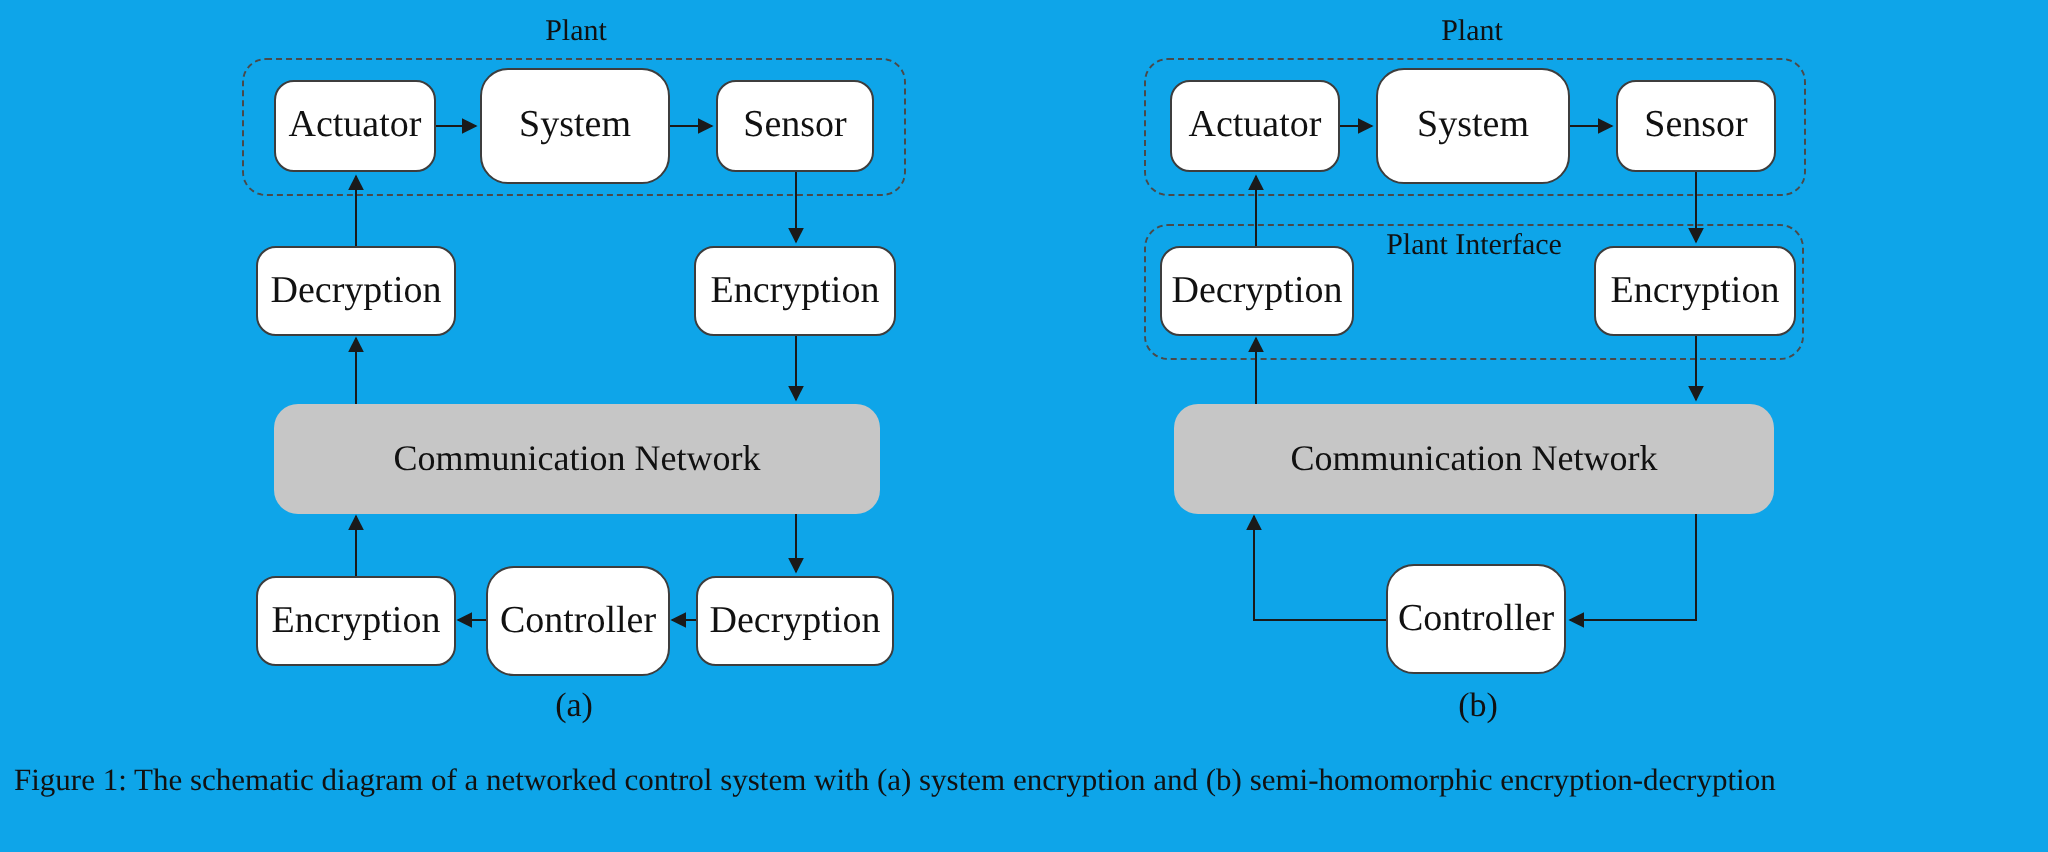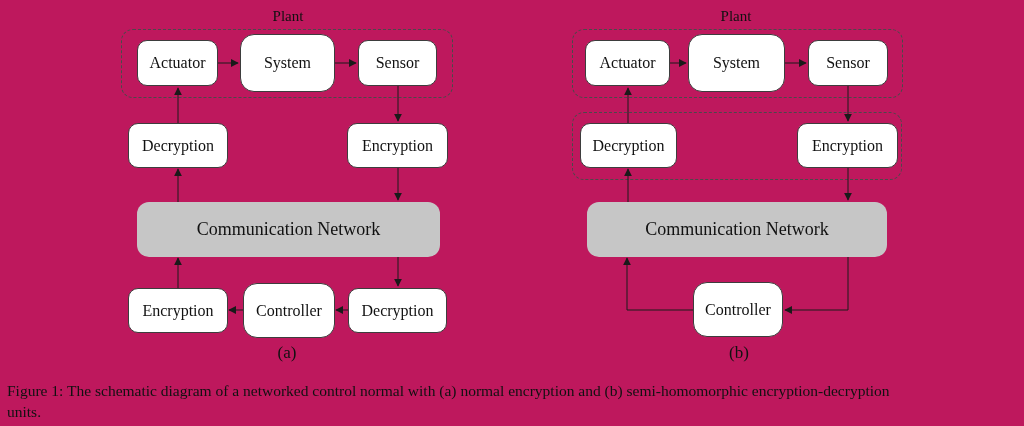--- a/index.html
+++ b/index.html
@@ -1,33 +1,33 @@
 <!DOCTYPE html>
 <html><head>
 <meta charset="utf-8">
 <style>
   html, body { margin: 0; padding: 0; background: #ffffff; }
   .canvas {
     position: relative;
     width: 1024px;
     height: 426px;
-    background: #be185d;
+    background: #0ea5e9;
     font-family: "Liberation Serif", "DejaVu Serif", serif;
     color: #111111;
     overflow: hidden;
   }
   .box {
     position: absolute;
     background: #ffffff;
     border: 1px solid #3d3d3d;
     border-radius: 10px;
     display: flex;
     align-items: center;
     justify-content: center;
-    font-size: 16px;
+    font-size: 19px;
     box-sizing: border-box;
     z-index: 3;
   }
   .box-lg { border-radius: 14px; font-family: Liberation Serif, serif; }
   .dashed {
     position: absolute;
     border: 1px dashed #4a4a4a;
     border-radius: 12px;
     box-sizing: border-box;
     z-index: 1;
@@ -96,20 +96,21 @@
   <div class="sub-label" style="left:257px; top:343px; width:60px;">(a)</div>
 
   <div class="float-label" style="left:696px; top:8px; width:80px;">Plant</div>
   <div class="dashed" style="left:572px; top:29px; width:331px; height:69px;"></div>
 
   <div class="box" style="left:585px; top:40px; width:85px; height:46px;">Actuator</div>
   <div class="box box-lg" style="left:688px; top:34px; width:97px; height:58px;">System</div>
   <div class="box" style="left:808px; top:40px; width:80px; height:46px;">Sensor</div>
 
   <div class="dashed" style="left:572px; top:112px; width:330px; height:68px;"></div>
+  <div class="float-label" style="left:672px; top:115px; width:130px;">Plant Interface</div>
 
   <div class="box" style="left:580px; top:123px; width:97px; height:45px;">Decryption</div>
   <div class="box" style="left:797px; top:123px; width:101px; height:45px;">Encryption</div>
 
   <div class="network" style="left:587px; top:202px; width:300px; height:55px;">Communication Network</div>
 
   <div class="box box-lg" style="left:693px; top:282px; width:90px; height:55px;">Controller</div>
 
   <div class="sub-label" style="left:709px; top:343px; width:60px;">(b)</div>
 
@@ -137,17 +138,16 @@
       <path marker-end="url(#arr)" d="M785,63 L806,63"></path>
       <path marker-end="url(#arr)" d="M848,86 L848,121"></path>
       <path marker-end="url(#arr)" d="M628,202 L628,169"></path>
       <path marker-end="url(#arr)" d="M848,168 L848,200"></path>
       <path marker-end="url(#arr)" d="M848,257 L848,310 L785,310"></path>
       <path marker-end="url(#arr)" d="M693,310 L627,310 L627,258"></path>
     </g>
   </svg>
 
   <div class="caption">
-    <div>Figure 1:  The schematic diagram of a networked control normal with (a) normal encryption and (b) semi-homomorphic encryption-decryption</div>
-    <div>units.</div>
+    <div>Figure 1:  The schematic diagram of a networked control system with (a) system encryption and (b) semi-homomorphic encryption-decryption</div>
   </div>
 
 </div>
 
 </body></html>

